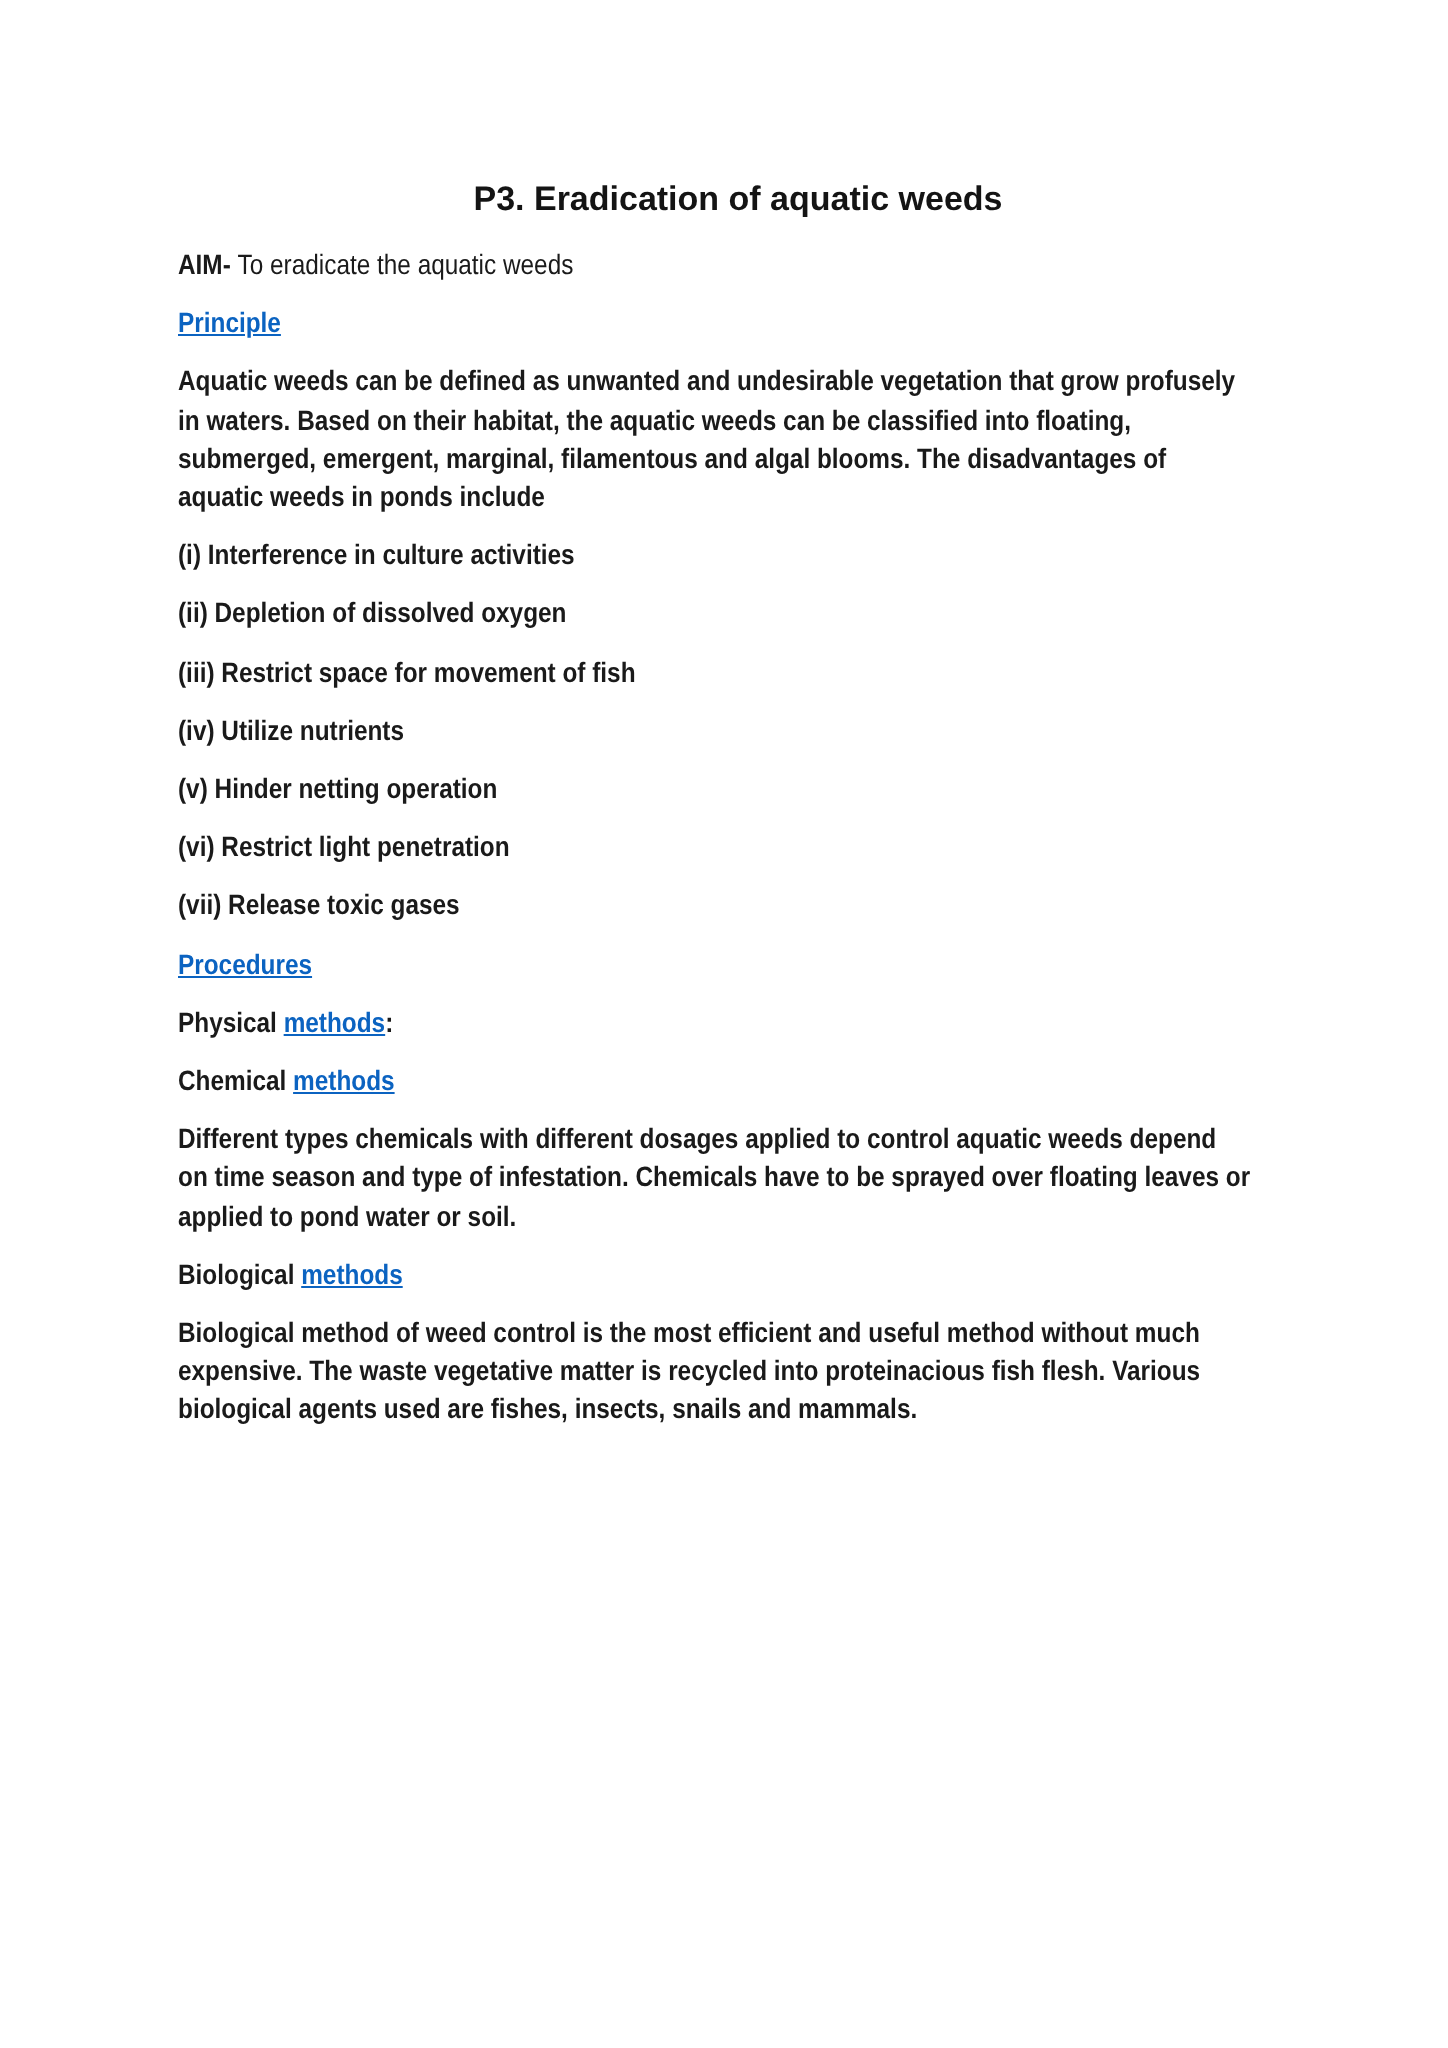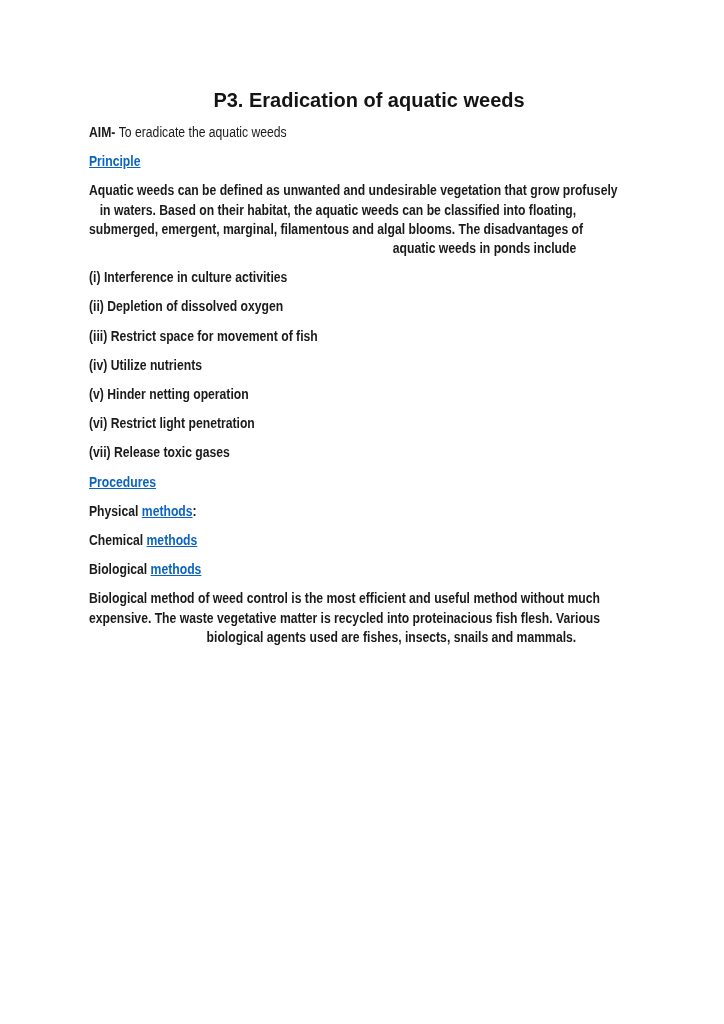--- a/index.html
+++ b/index.html
@@ -13,39 +13,39 @@
     overflow: hidden;
   }
   .content {
     position: absolute;
     left: 89px;
     top: 90px;
     width: 560px;
   }
   .doc-title {
     font-weight: 700;
-    font-size: 20px;
+    font-size: 17px;
     line-height: 20px;
     text-align: center;
     margin: 0 0 13px 0;
     color: #141414;
   }
   
   .cx {
     transform: scaleX(0.87);
     transform-origin: 0 0;
     white-space: nowrap;
   }
   .tline {
     font-size: 14px;
     line-height: 19.2px;
     font-weight: 700;
     margin: 0;
   }
-  .para { margin: 0 0 10px 0; text-align: right; }
+  .para { margin: 0 0 10px 0; }
   .block { margin: 0 0 10px 0; }
   .aim-label { font-weight: 700; }
   .aim-text  { font-weight: 400; }
   .link {
     color: #0b63c1;
     text-decoration: underline;
     font-weight: 700;
     cursor: pointer;
   }
   .bold { font-weight: 700; }
@@ -93,20 +93,25 @@
       <span class="bold">Physical</span>
       <span class="link">methods</span><span class="bold">:</span>
     </div>
 
 
     <div class="tline cx block">
       <span class="bold">Chemical</span>
       <span class="link">methods</span><span class="bold"></span>
     </div>
 
+    <div class="para">
+      <div class="tline cx">Different types chemicals with different dosages applied to control aquatic weeds depend</div>
+      <div class="tline cx">on time season and type of infestation. Chemicals have to be sprayed over floating leaves or</div>
+      <div class="tline cx">applied to pond water or soil.</div>
+    </div>
 
     <div class="tline cx block">
       <span class="bold">Biological</span>
       <span class="link">methods</span><span class="bold"></span>
     </div>
 
     <div class="para">
       <div class="tline cx">Biological method of weed control is the most efficient and useful method without much</div>
       <div class="tline cx">expensive. The waste vegetative matter is recycled into proteinacious fish flesh. Various</div>
       <div class="tline cx">biological agents used are fishes, insects, snails and mammals.</div>

